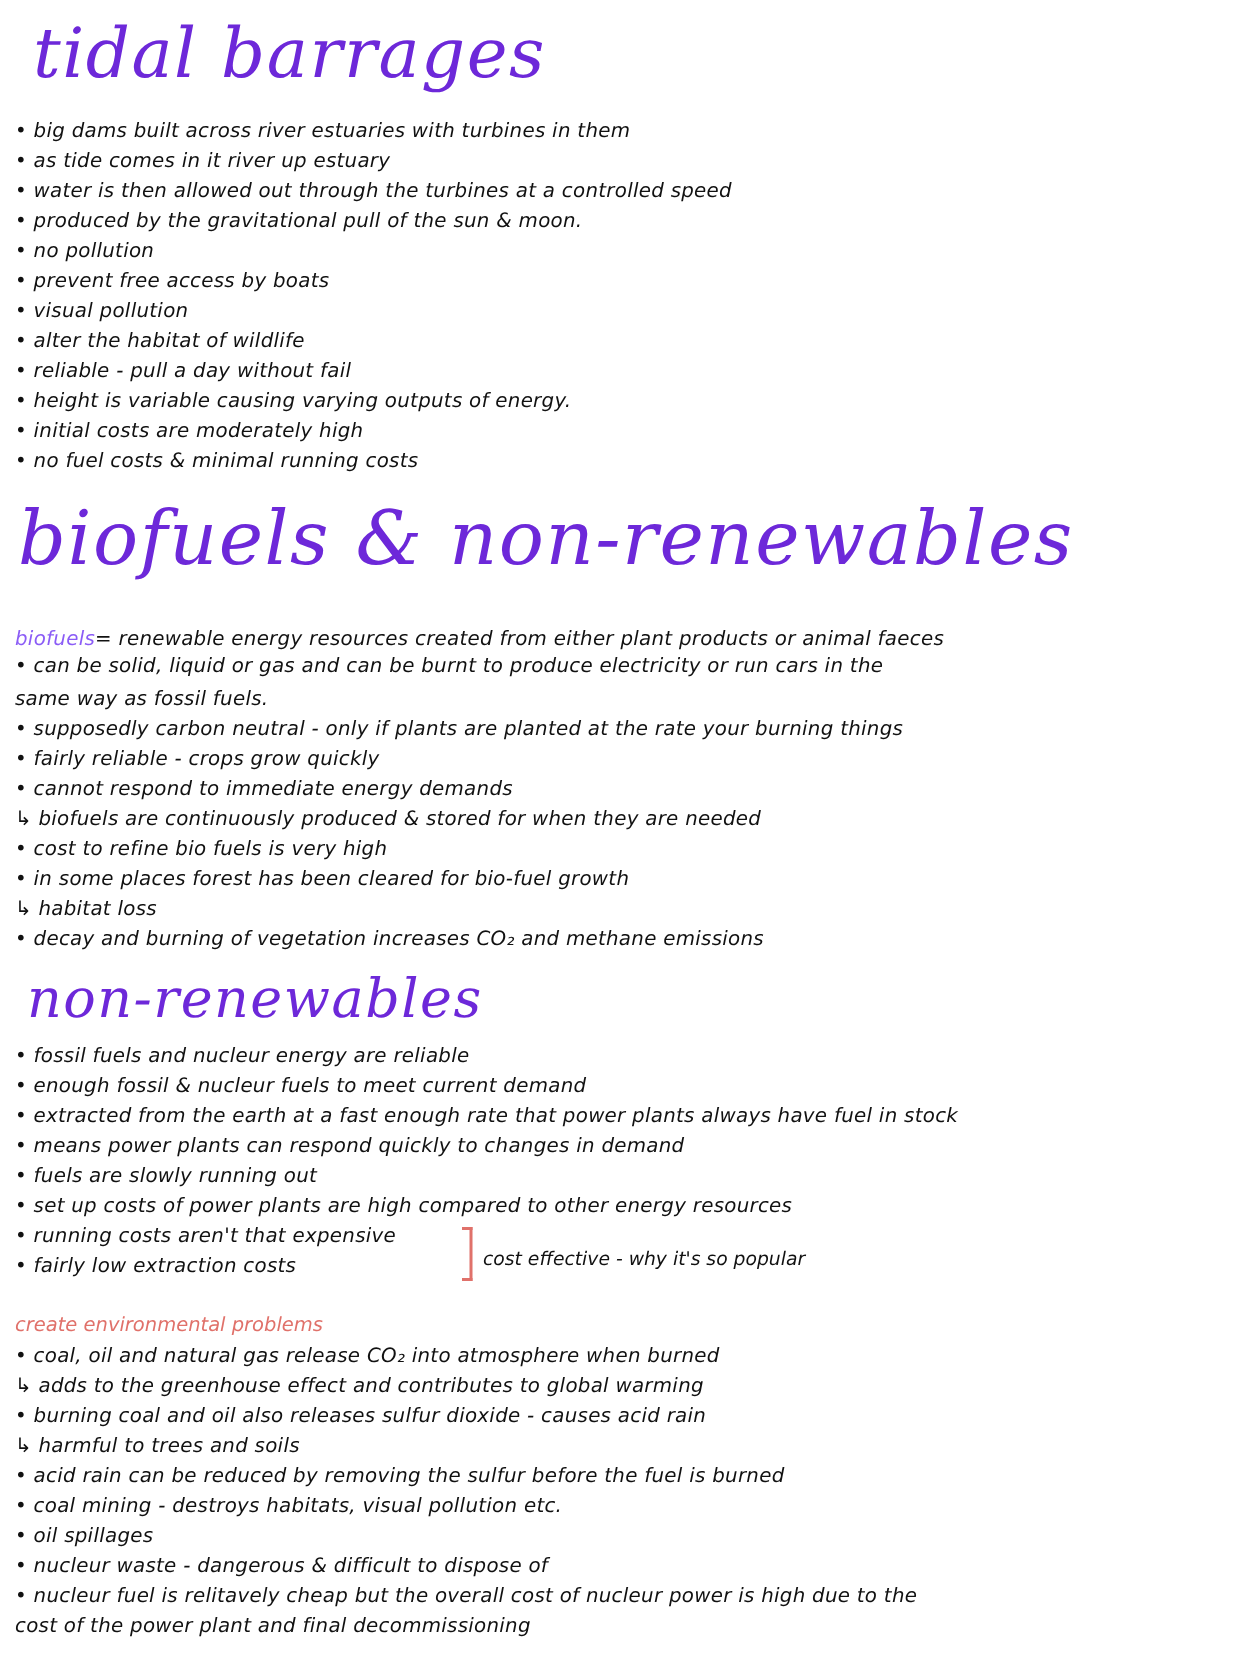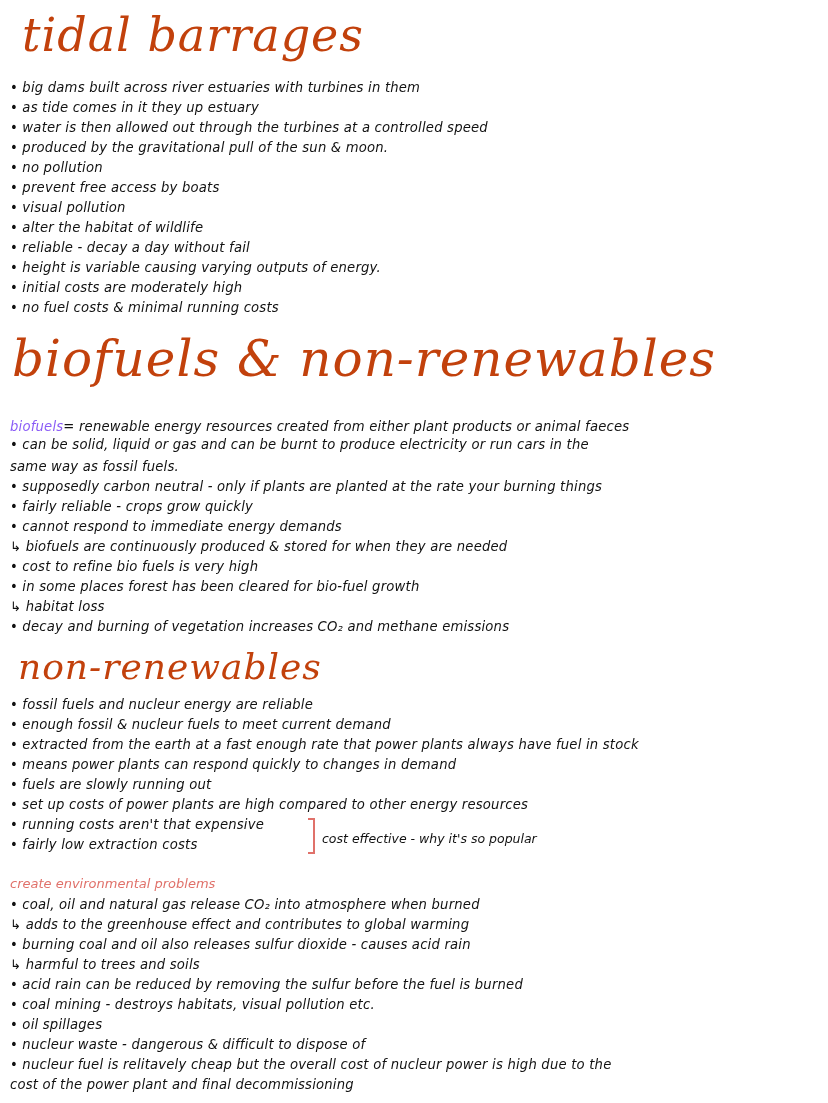--- a/index.html
+++ b/index.html
@@ -1,41 +1,41 @@
 <!DOCTYPE html>
 <html><head>
   <meta charset="utf-8">
   <style>
     html, body { margin: 0; padding: 0; background: #ffffff; }
     body { width: 828px; height: 1103px; position: relative; overflow: hidden;
            font-family: "DejaVu Sans", sans-serif; color: #111; }
     .h1 { position: absolute; font-family: "DejaVu Serif", serif; font-style: italic;
-          color: #c2410c; letter-spacing: 1px; white-space: nowrap; }
+          color: #6d28d9; letter-spacing: 1px; white-space: nowrap; }
     .line { position: absolute; left: 10px; font-size: 13.2px; line-height: 18px;
             white-space: nowrap; letter-spacing: 0.2px; font-style: italic; }
     .accent { color: #8b5cf6; }
     .sub { position: absolute; left: 10px; font-size: 13px; color: #e0716a; font-style: italic; white-space: nowrap; }
     .bracket { position: absolute; border: 2px solid #e0716a; border-left: none; width: 5px; }
     .note { position: absolute; font-size: 12.5px; font-style: italic; white-space: nowrap; }
   </style>
 </head>
 <body>
 
 <div class="h1" style="left:22px; top:8px; font-size:46px;">tidal barrages</div>
 
 <div>
   <div class="line" style="top:79px;">• big dams built across river estuaries with turbines in them</div>
-  <div class="line" style="top:99px;">• as tide comes in it they up estuary</div>
+  <div class="line" style="top:99px;">• as tide comes in it river up estuary</div>
   <div class="line" style="top:119px;">• water is then allowed out through the turbines at a controlled speed</div>
   <div class="line" style="top:139px;">• produced by the gravitational pull of the sun &amp; moon.</div>
   <div class="line" style="top:159px;">• no pollution</div>
   <div class="line" style="top:179px;">• prevent free access by boats</div>
   <div class="line" style="top:199px;">• visual pollution</div>
   <div class="line" style="top:219px;">• alter the habitat of wildlife</div>
-  <div class="line" style="top:239px;">• reliable - decay a day without fail</div>
+  <div class="line" style="top:239px;">• reliable - pull a day without fail</div>
   <div class="line" style="top:259px;">• height is variable causing varying outputs of energy.</div>
   <div class="line" style="top:279px;">• initial costs are moderately high</div>
   <div class="line" style="top:299px;">• no fuel costs &amp; minimal running costs</div>
 </div>
 
 <div class="h1" style="left:12px; top:330px; font-size:50px;">biofuels &amp; non-renewables</div>
 
 <div>
   <div class="line" style="top:418px;">
     <span class="accent">biofuels</span><span>= renewable energy resources created from either plant products or animal faeces</span>

